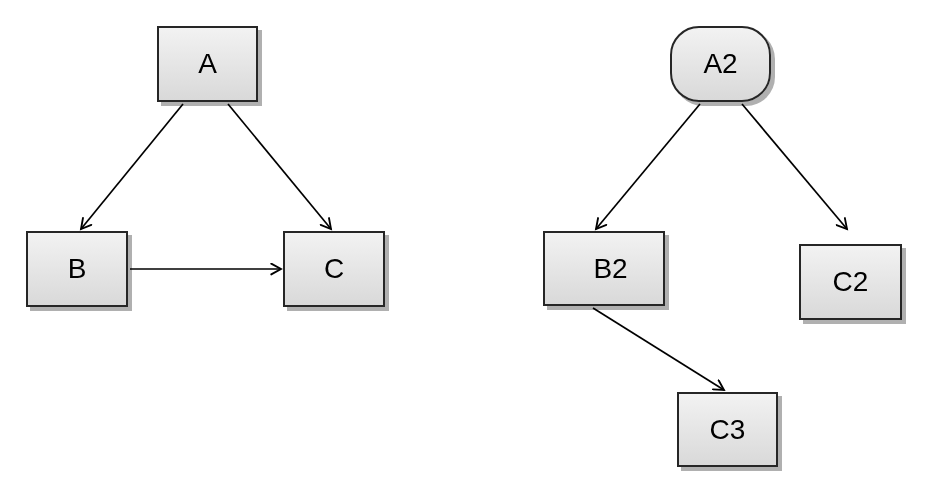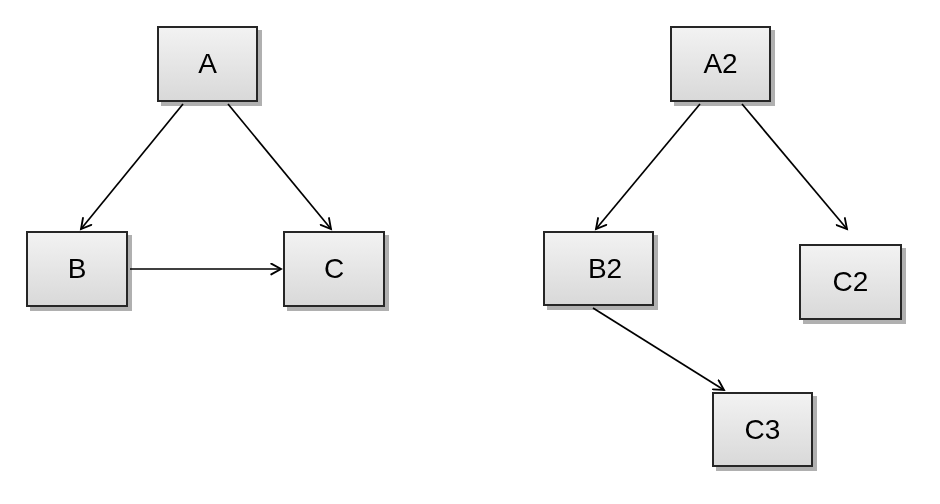--- a/index.html
+++ b/index.html
@@ -47,30 +47,30 @@
   <div id="nodes-layer">
       <div class="node" style="left: 157px; top: 26px; width: 101px; height: 76px;">
         <span class="node-label">A</span>
       </div>
       <div class="node" style="left: 26px; top: 231px; width: 102px; height: 76px;">
         <span class="node-label">B</span>
       </div>
       <div class="node" style="left: 283px; top: 231px; width: 102px; height: 76px;">
         <span class="node-label">C</span>
       </div>
-      <div class="node" style="left: 670px; top: 26px; width: 101px; height: 76px;">
+      <div class="node" style="left: 670px; top: 26px; width: 101px; height: 76px; border-radius: 29px;">
         <span class="node-label">A2</span>
       </div>
-      <div class="node" style="left: 543px; top: 231px; width: 111px; height: 75px; padding-left: 13px;">
+      <div class="node" style="left: 543px; top: 231px; width: 122px; height: 75px; padding-left: 13px;">
         <span class="node-label">B2</span>
       </div>
       <div class="node" style="left: 799px; top: 244px; width: 103px; height: 76px;">
         <span class="node-label">C2</span>
       </div>
-      <div class="node" style="left: 677px; top: 392px; width: 101px; height: 75px; margin-left: 35px;">
+      <div class="node" style="left: 677px; top: 392px; width: 101px; height: 75px;">
         <span class="node-label">C3</span>
       </div>
     </div>
   <svg id="edges-layer" xmlns="http://www.w3.org/2000/svg">
     <defs>
       <marker id="arrow-open-v" viewBox="0 0 12 12" markerWidth="13" markerHeight="13" refX="10" refY="6" orient="auto" markerUnits="userSpaceOnUse">
         <path d="M1,1 L10,6 L1,11" fill="none" stroke="#000000" stroke-width="1.7" stroke-linecap="round"></path>
       </marker>
     </defs>
   <line x1="183" y1="104" x2="81" y2="229" stroke="#000000" stroke-width="1.7" marker-end="url(#arrow-open-v)"></line>

